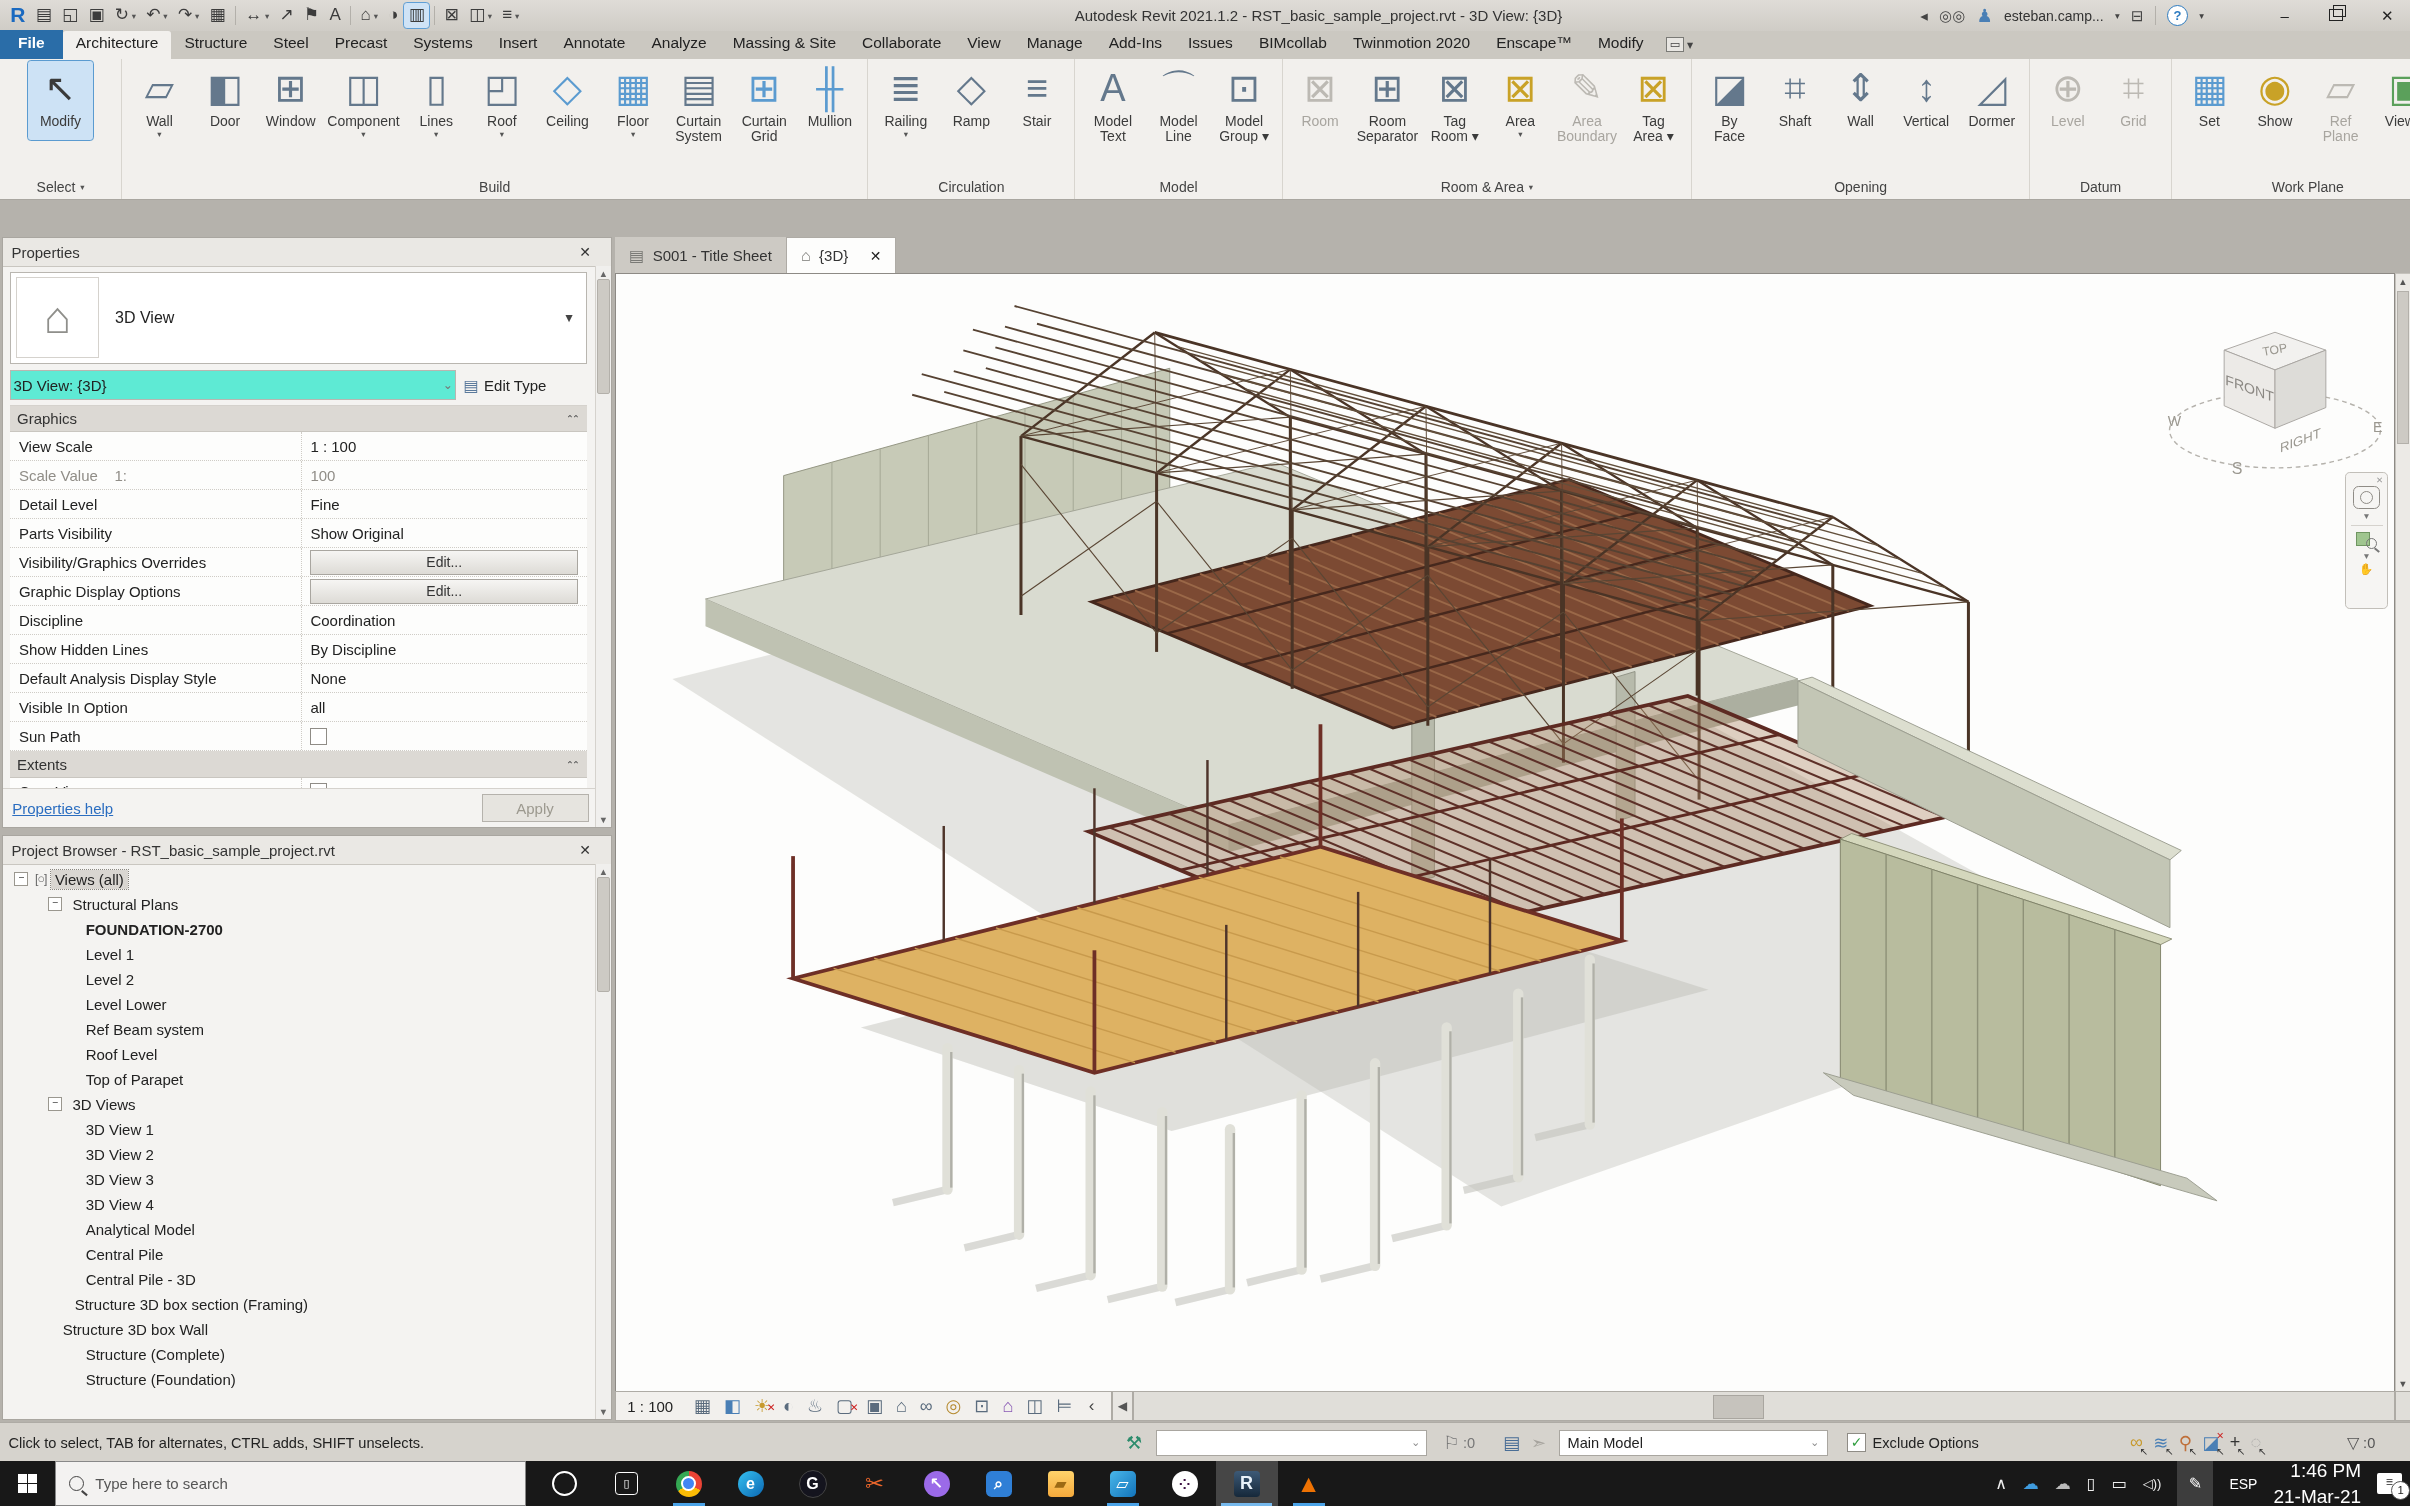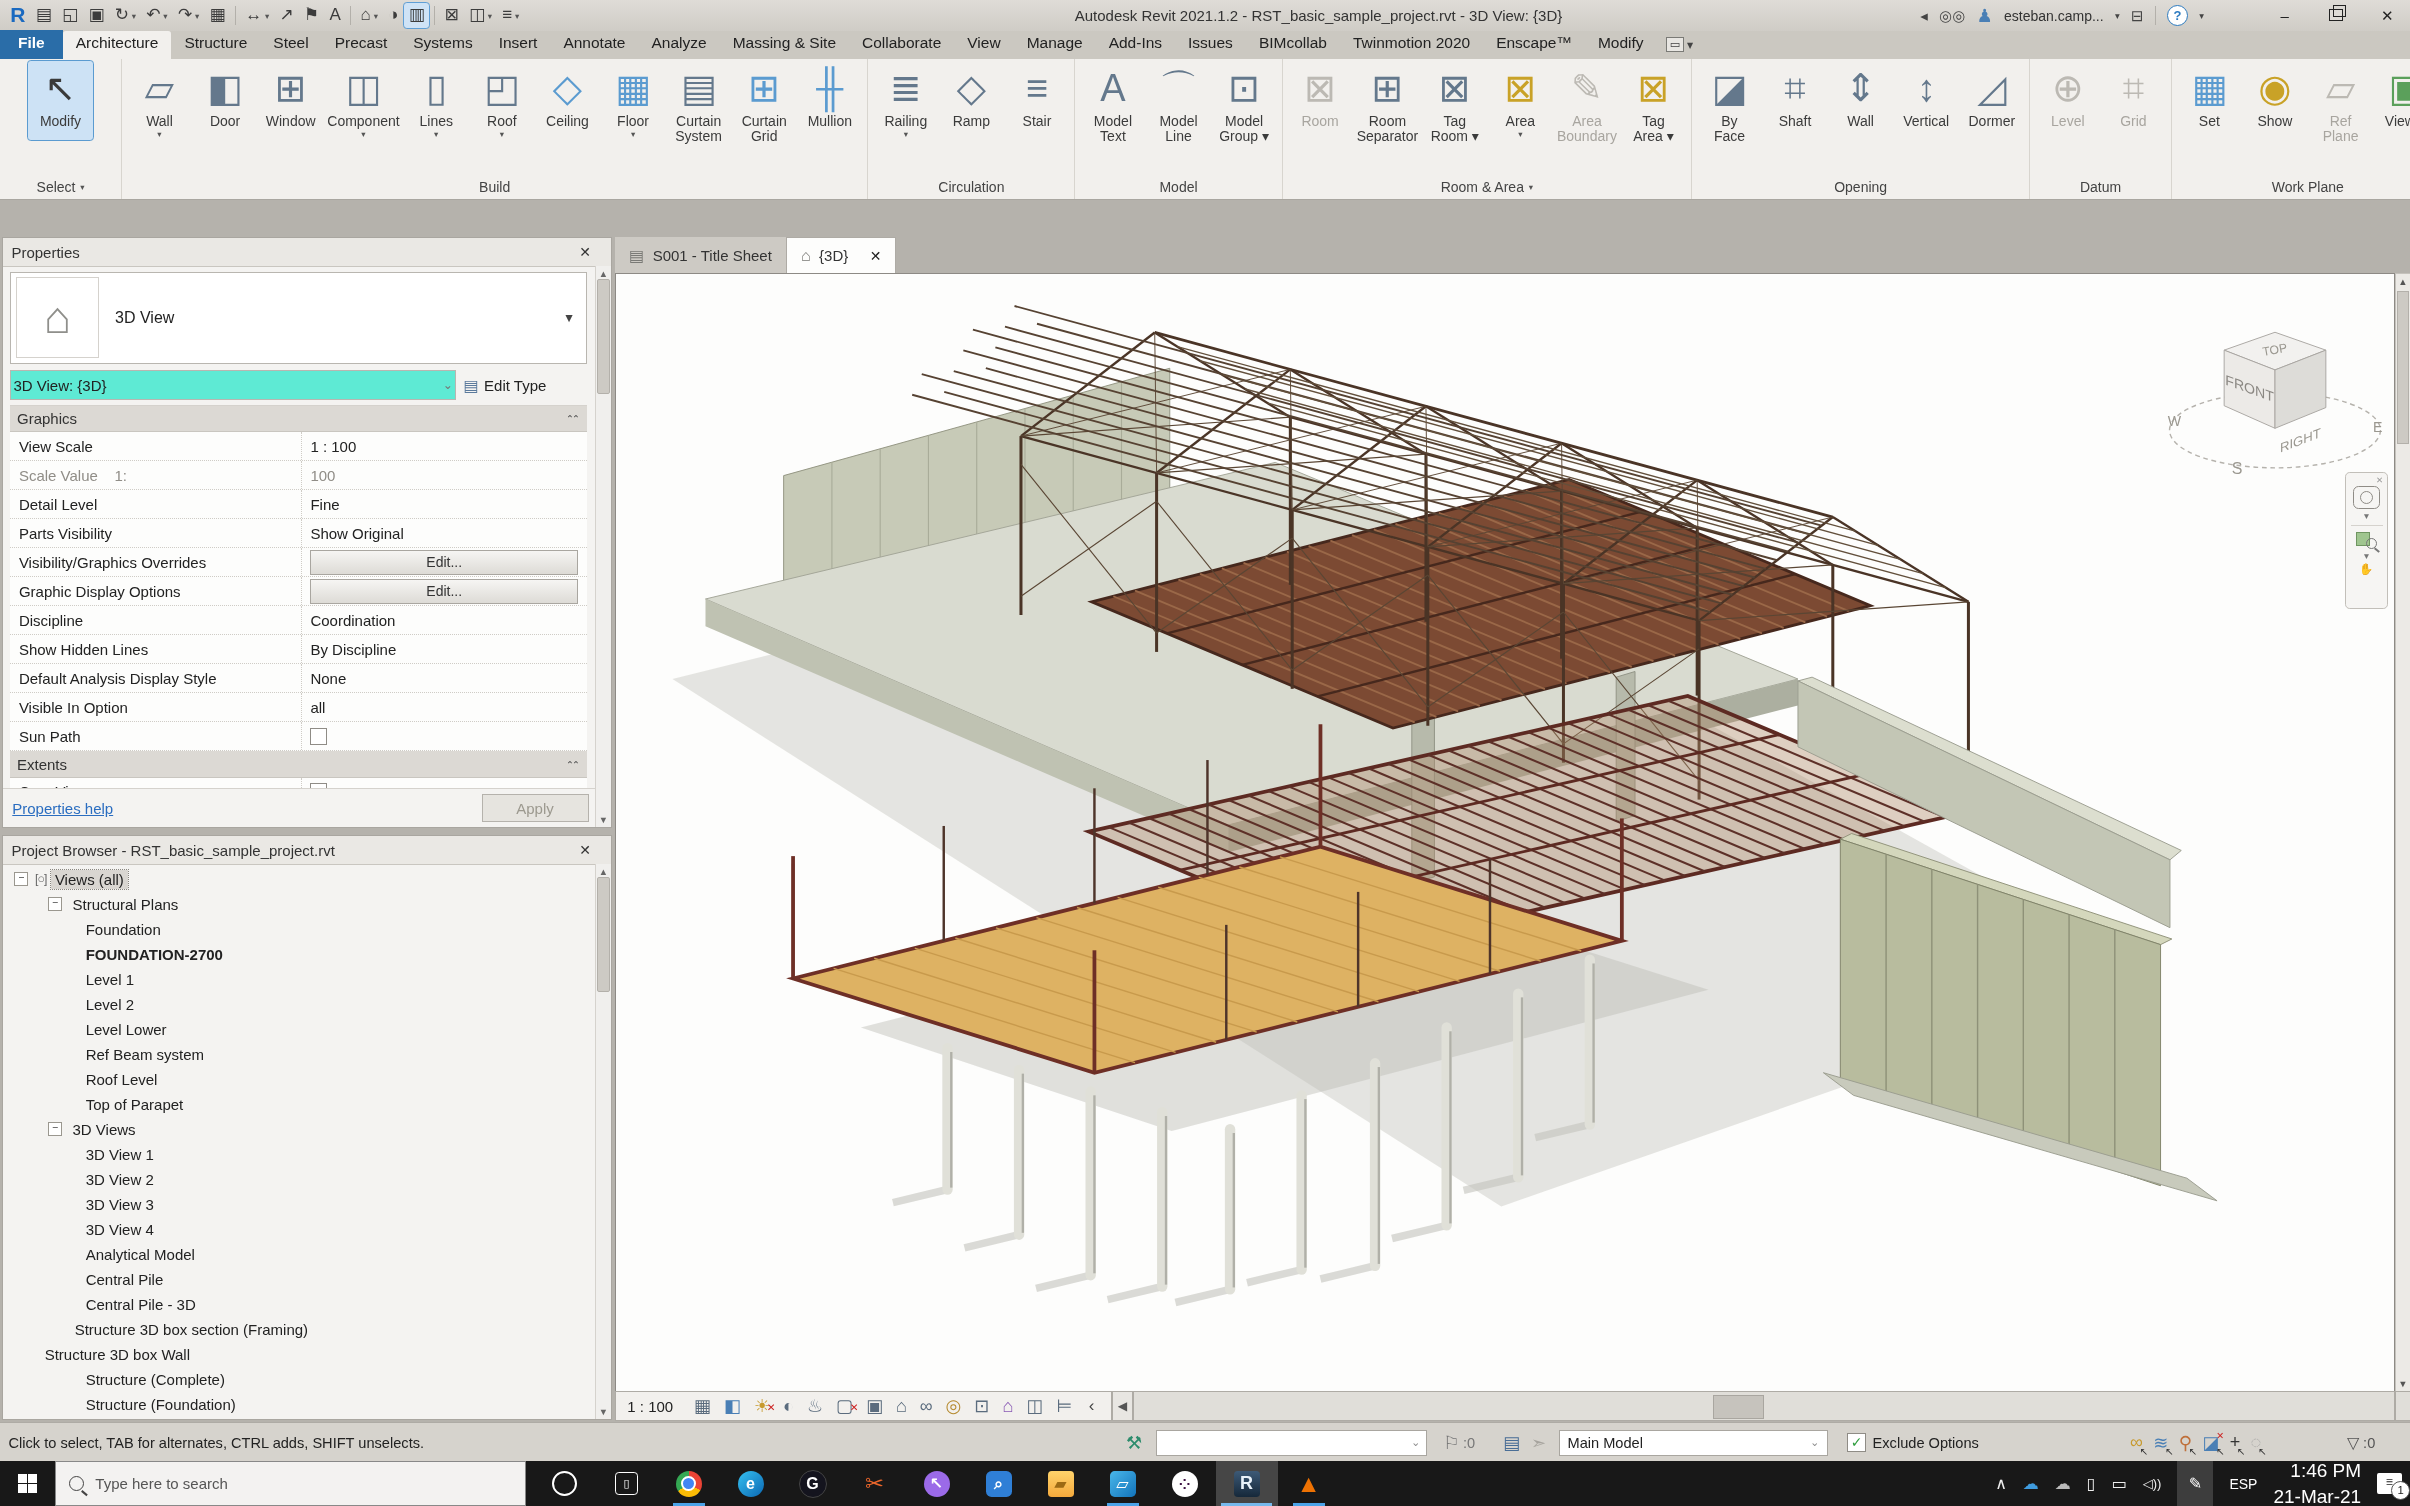--- a/index.html
+++ b/index.html
@@ -681,23 +681,20 @@
       <div id="tree">
         <div class="trow sel" style="padding-left: 11.3px;">
           <span class="exp">−</span>
           <span class="vicon">[○]</span>
           <span class="lab">Views (all)</span>
         </div>
         <div class="trow" style="padding-left: 45px;">
           <span class="exp">−</span>
           <span class="lab">Structural Plans</span>
         </div>
-        <div class="trow" style="padding-left: 79px;">
-          <span class="lab">Foundation</span>
-        </div>
         <div class="trow" style="padding-left: 79px; font-weight: bold;">
           <span class="lab">FOUNDATION-2700</span>
         </div>
         <div class="trow" style="padding-left: 79px;">
           <span class="lab">Level 1</span>
         </div>
         <div class="trow" style="padding-left: 79px;">
           <span class="lab">Level 2</span>
         </div>
         <div class="trow" style="padding-left: 79px;">
@@ -733,21 +730,21 @@
         </div>
         <div class="trow" style="padding-left: 79px;">
           <span class="lab">Central Pile</span>
         </div>
         <div class="trow" style="padding-left: 79px;">
           <span class="lab">Central Pile - 3D</span>
         </div>
         <div class="trow" style="padding-left: 68px;">
           <span class="lab">Structure 3D box section (Framing)</span>
         </div>
-        <div class="trow" style="padding-left: 38px;">
+        <div class="trow" style="padding-left: 56px;">
           <span class="lab">Structure 3D box Wall</span>
         </div>
         <div class="trow" style="padding-left: 79px;">
           <span class="lab">Structure (Complete)</span>
         </div>
         <div class="trow" style="padding-left: 79px;">
           <span class="lab">Structure (Foundation)</span>
         </div>
       </div>
     </div>

